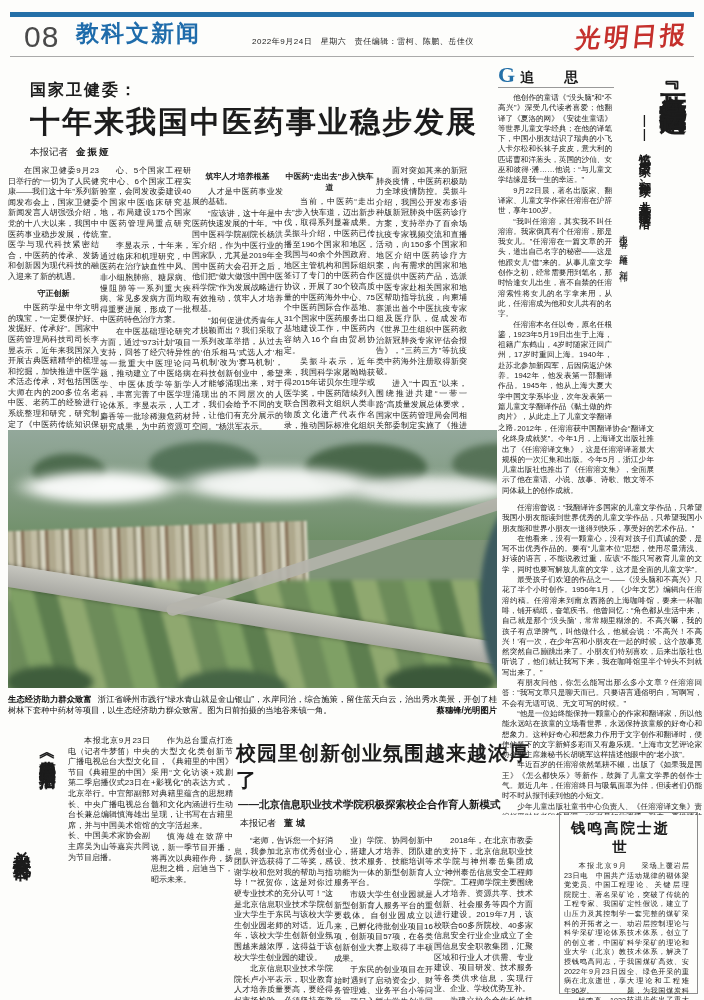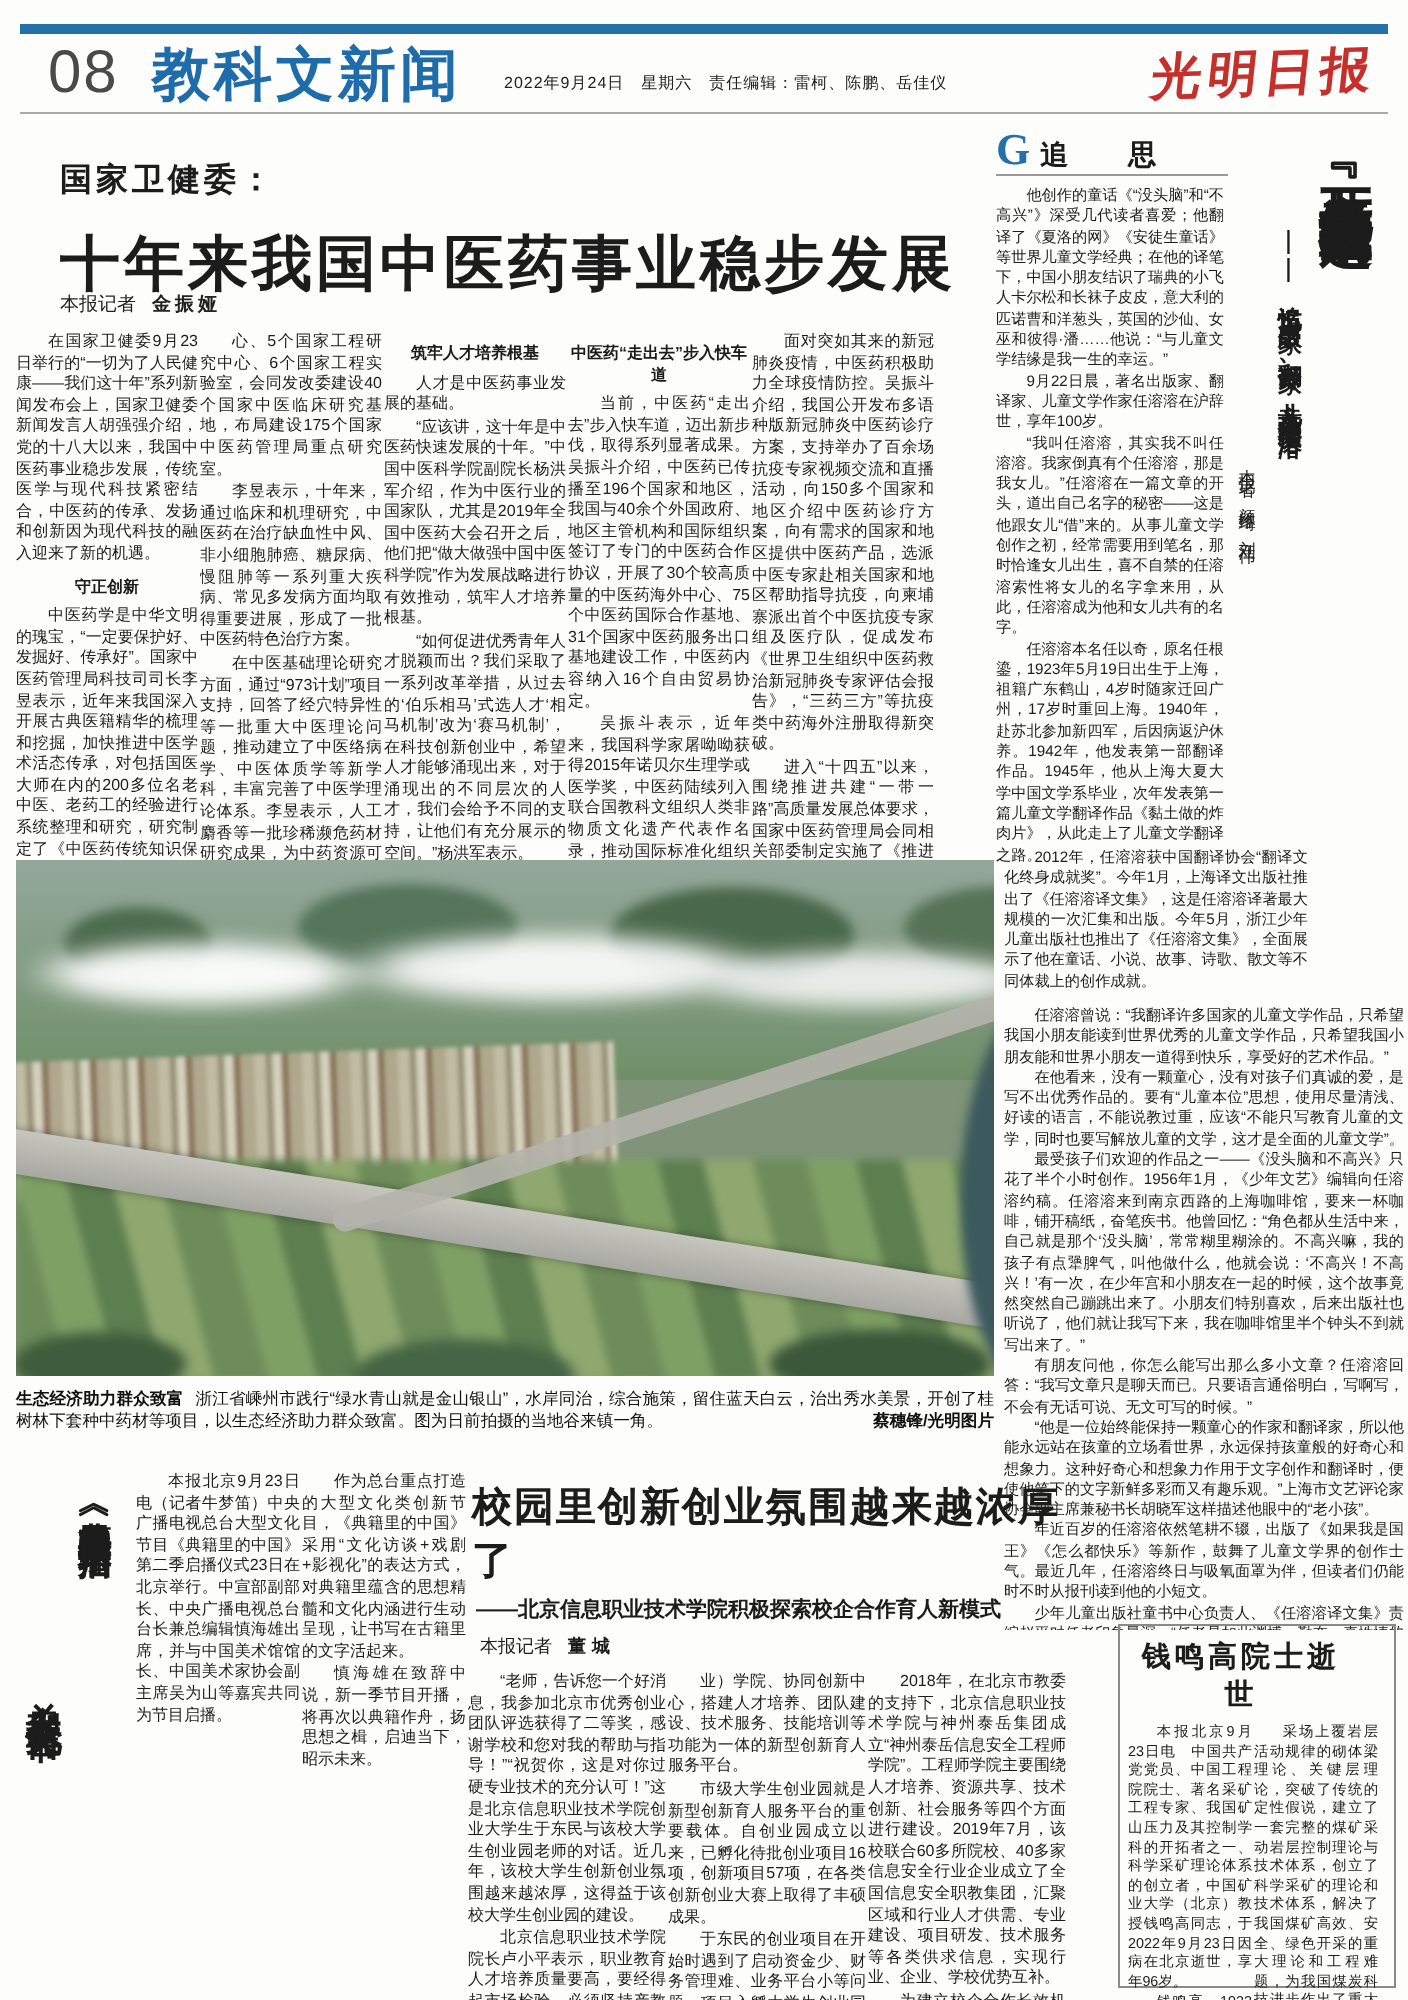--- a/index.html
+++ b/index.html
@@ -5,37 +5,37 @@
   html,body{margin:0;padding:0;}
   body{
     width:704px;height:1000px;position:relative;background:#fdfdfb;
     font-family:"Liberation Sans","DejaVu Sans",sans-serif;color:#1c1c1c;
     overflow:hidden;
   }
   
   .topbar{position:absolute;left:10px;top:12px;width:684px;height:5px;background:#2470a8;}
   .masthead{position:absolute;left:10px;top:20px;width:684px;height:34px;}
   .pageno{position:absolute;left:14px;top:0;font-size:30px;color:#4a4a4a;letter-spacing:1px;}
-  .section{position:absolute;left:66px;top:-2px;font-size:29px;font-weight:bold;color:#1f6cab;letter-spacing:2px;}
+  .section{position:absolute;left:66px;top:-2px;font-size:23px;font-weight:bold;color:#1f6cab;letter-spacing:2px;}
   .dateline{position:absolute;left:242px;top:16px;font-size:8px;color:#222;letter-spacing:.5px;}
   .paper-logo{position:absolute;right:6px;top:0px;font-size:25px;font-weight:bold;color:#c5302c;
     transform:skewX(-8deg) rotate(-2deg);letter-spacing:3px;font-family:"Liberation Serif","DejaVu Serif",serif;}
   .mast-rule{position:absolute;left:10px;top:56px;width:684px;height:1px;background:#aaa;}
 
   
   .cols{display:flex;gap:1px;}
   .ncol{overflow:hidden;text-align:justify;}
   .ncol p{margin:0 0 1px 0;text-indent:2em;font-size:8px;line-height:10.6px;}
   .col-subhead{font-weight:bold;font-size:11.5px;line-height:15px;text-indent:0 !important;
     text-align:center;margin:6px 0 4px 0 !important;}
 
   
   .main-art{position:absolute;left:8px;top:66px;width:482px;height:366px;}
   .kicker{position:absolute;left:22px;top:14px;font-size:16px;font-weight:bold;letter-spacing:2px;}
-  .main-head{position:absolute;left:22px;top:36px;font-size:30px;font-weight:bold;letter-spacing:2px;margin-top:10px;}
+  .main-head{position:absolute;left:22px;top:36px;font-size:30px;font-weight:bold;letter-spacing:2px;}
   .main-byline{position:absolute;left:22px;top:80px;font-size:9.5px;color:#222;}
   .main-byline b{margin-left:8px;letter-spacing:2px;}
   .main-cols{position:absolute;left:0;top:100px;width:482px;height:266px;}
   .main-cols .ncol{width:91px;height:266px;}
 
   
   .zhuisi{position:absolute;left:492px;top:60px;width:212px;height:756px;}
   .zs-header{position:absolute;left:6px;top:2px;width:120px;height:24px;}
   .g-icon{font-size:22px;font-weight:bold;color:#2470a8;font-family:"Liberation Serif","DejaVu Serif",serif;}
   .zs-title{font-size:14px;font-weight:bold;letter-spacing:8px;margin-left:5px;}

